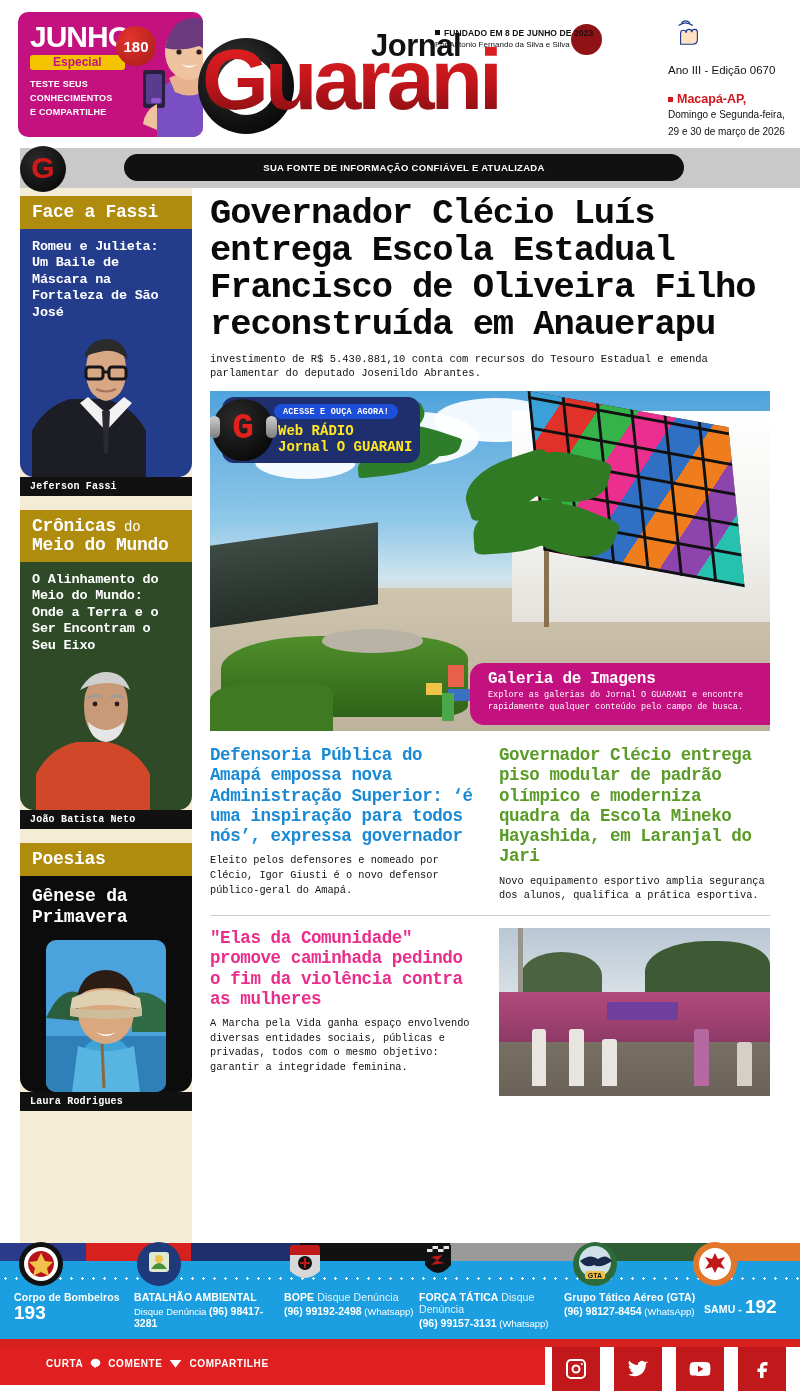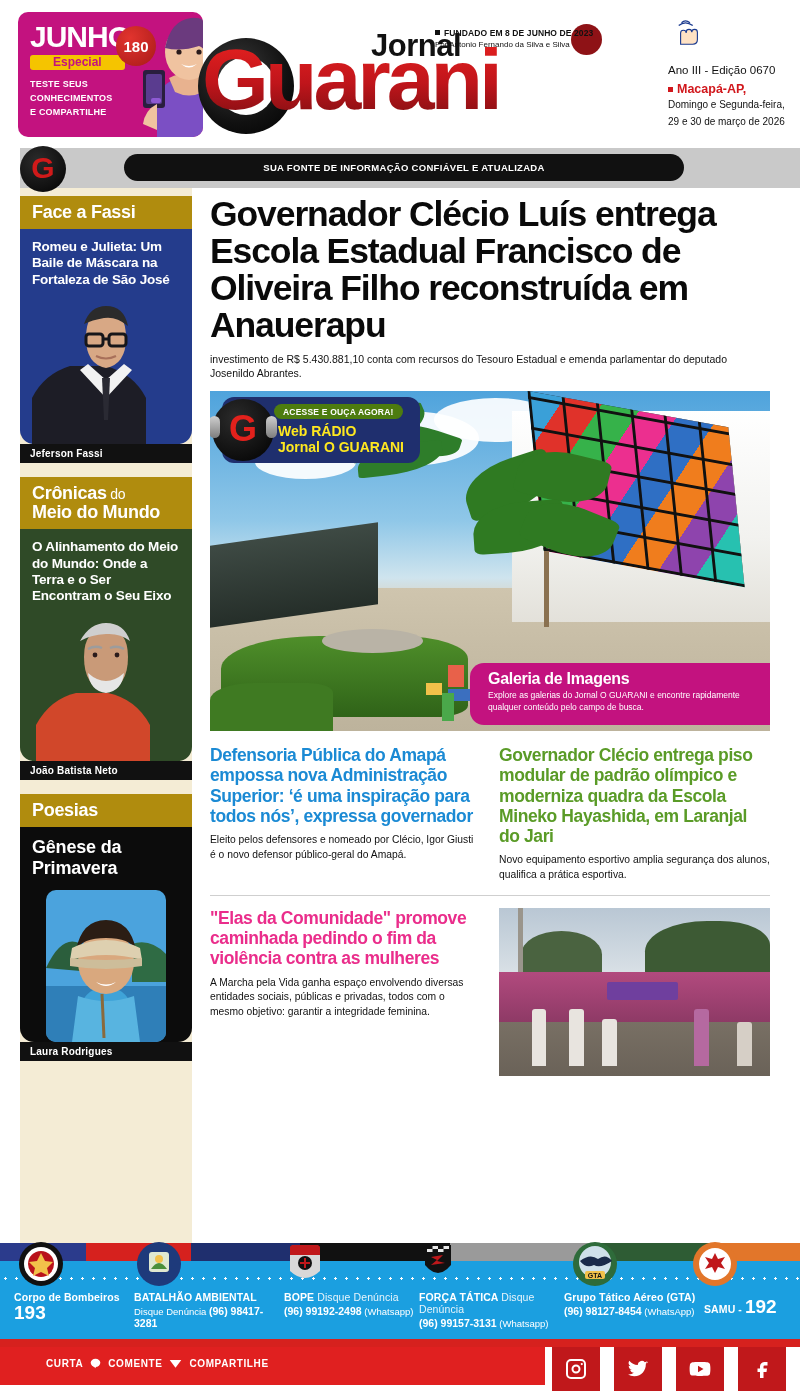--- a/index.html
+++ b/index.html
@@ -74,41 +74,41 @@
   .founded {
     position: absolute; left: 435px; top: 28px; width: 205px; text-align: left;
   }
   .founded .l1 { font-size: 8.5px; font-weight: 700; color: #111; letter-spacing: .1px; }
   .founded .l2 { font-size: 8px; color: #111; margin-top: 2px; }
   .sqr { display:inline-block; width:5px; height:5px; background:#111; margin-right:4px; vertical-align: 1px; }
 
   .edinfo { position: absolute; left: 668px; top: 20px; width: 126px; }
   .click-badge { width: 44px; }
   .edinfo .ano { font-size: 11.5px; font-weight: 400; color: #111; margin-top: 12px; }
-  .edinfo .city { font-size: 12.5px; font-weight: 800; color: #d1171c; margin-top: 6px; }
+  .edinfo .city { font-size: 12.5px; font-weight: 800; color: #d1171c; margin-top: 16px; }
   .edinfo .city .sqr { background: #d1171c; }
   .edinfo .dline { font-size: 10px; color: #111; margin-top: 2px; line-height: 1.45; }
 
   
   .tagstrip { position: relative; width: 800px; height: 40px; background: #c9c9c9; }
   .tag-left-white { position: absolute; left: 0; top: 0; width: 20px; height: 40px; background:#fff; }
   .glogo {
     position: absolute; left: 20px; top: -2px; width: 46px; height: 46px; border-radius: 50%;
     background: radial-gradient(circle at 38% 32%, #2b2b2b 0%, #111 65%, #000 100%);
     display:flex; align-items:center; justify-content:center; z-index: 5;
   }
   .glogo span { color: #d01a1a; font-size: 30px; font-weight: 800; line-height:1; margin-top:-2px; }
   .tagline {
     position: absolute; left: 124px; top: 6px; width: 560px; height: 27px;
     background: #111; border-radius: 14px; display:flex; align-items:center; justify-content:center;
   }
   .tagline span { color:#fff; font-size: 9.5px; font-weight: 800; letter-spacing: .3px; }
 
   
-  .content { position: relative; width: 764px; height: 1055px; background: #fff; }
+  .content { position: relative; width: 764px; height: 1055px; background: #fff; font-family: Liberation Mono, monospace; }
   .sidebar {
     position: absolute; left: 20px; top: 0; width: 172px; height: 1055px;
     background: #f4ecd5;
   }
   .main { position: absolute; left: 200px; top: 0; width: 580px; }
 
   
   .card { position: relative; width: 172px; }
   .card-head {
     background: #b08c0e; color: #fff; padding: 7px 10px 7px 12px;
@@ -183,21 +183,21 @@
     display:flex; align-items:center; justify-content:center; z-index: 7;
   }
   .radio-g span { color:#e2211c; font-size: 36px; font-weight: 800; line-height:1; margin-top:-3px; }
   .radio-g::before, .radio-g::after {
     content:""; position:absolute; top:17px; width:11px; height:22px; border-radius:6px;
     background: linear-gradient(180deg,#cfcfcf,#7e7e7e);
   }
   .radio-g::before { left:-3px; }
   .radio-g::after { right:-3px; }
   .radio-acesse {
-    position:absolute; left: 52px; top: 7px; background:#4d7c0f; color:#fff;
+    position:absolute; left: 52px; top: 7px; background:#1d4ed8; color:#fff;
     font-size: 8.5px; font-weight: 800; padding: 2.5px 9px; border-radius: 9px; letter-spacing: .2px;
   }
   .radio-l1 { position:absolute; left: 56px; top: 26px; color:#ffe81f; font-size: 14px; font-weight: 800; }
   .radio-l2 { position:absolute; left: 56px; top: 42px; color:#ffe81f; font-size: 14px; font-weight: 800; }
 
   .gallery-badge {
     position:absolute; right: 0; bottom: 6px; width: 300px; height: 62px;
     background: #c3127f; border-radius: 14px 0 0 14px; z-index: 6; padding: 7px 12px 0 18px;
   }
   .gallery-badge .gt { color:#fff; font-size: 16px; font-weight: 800; letter-spacing:-.3px; }

